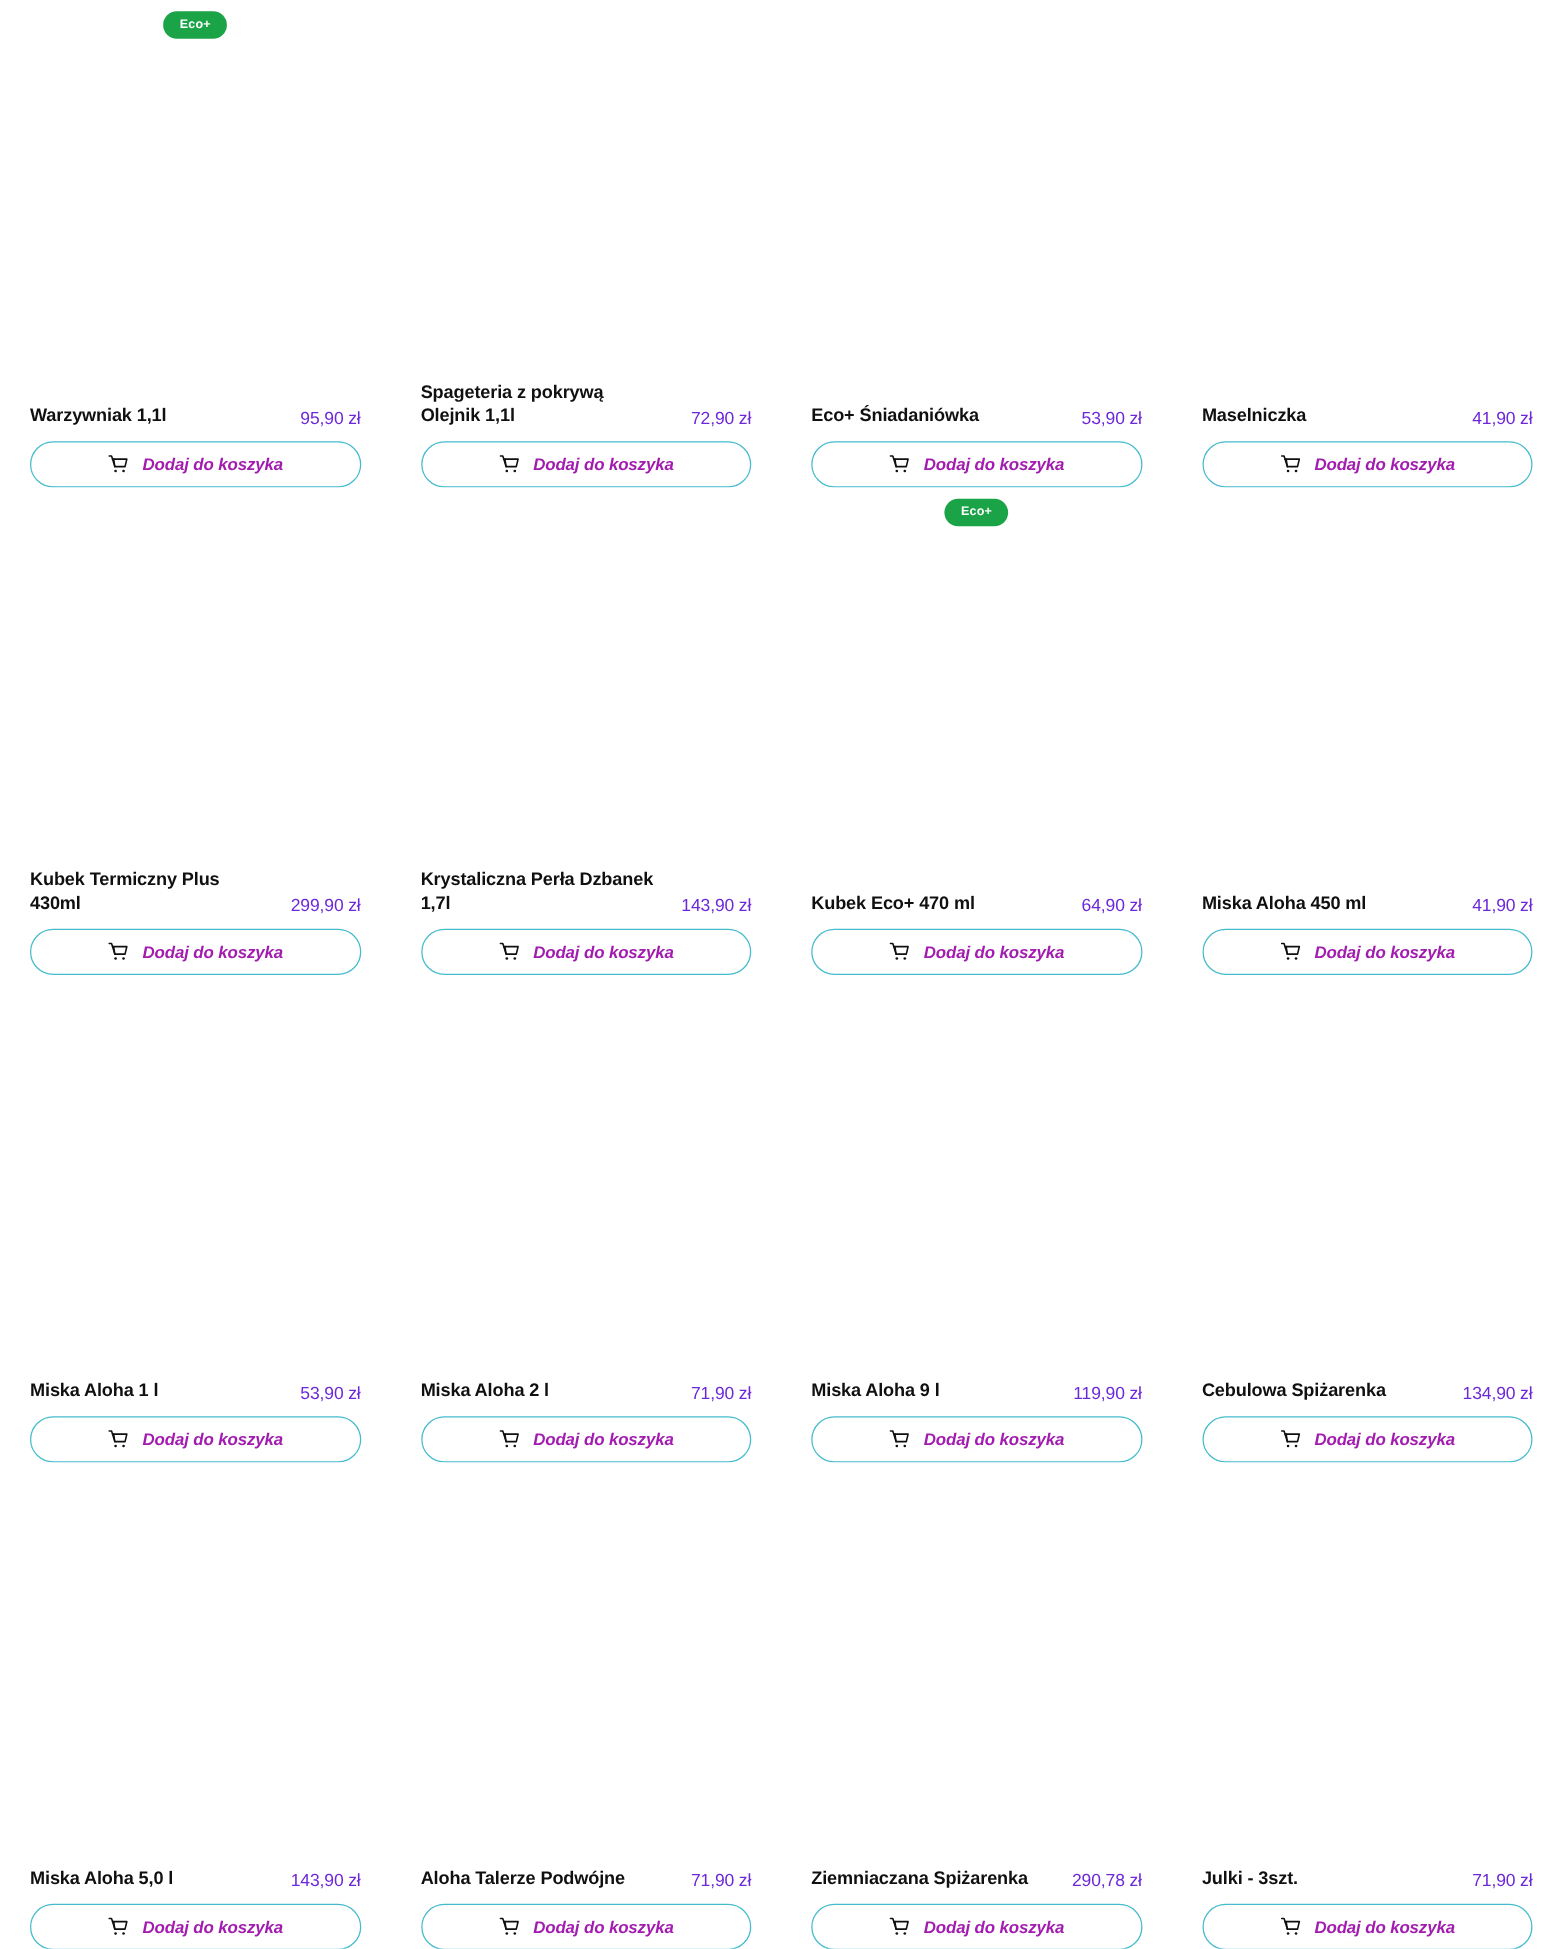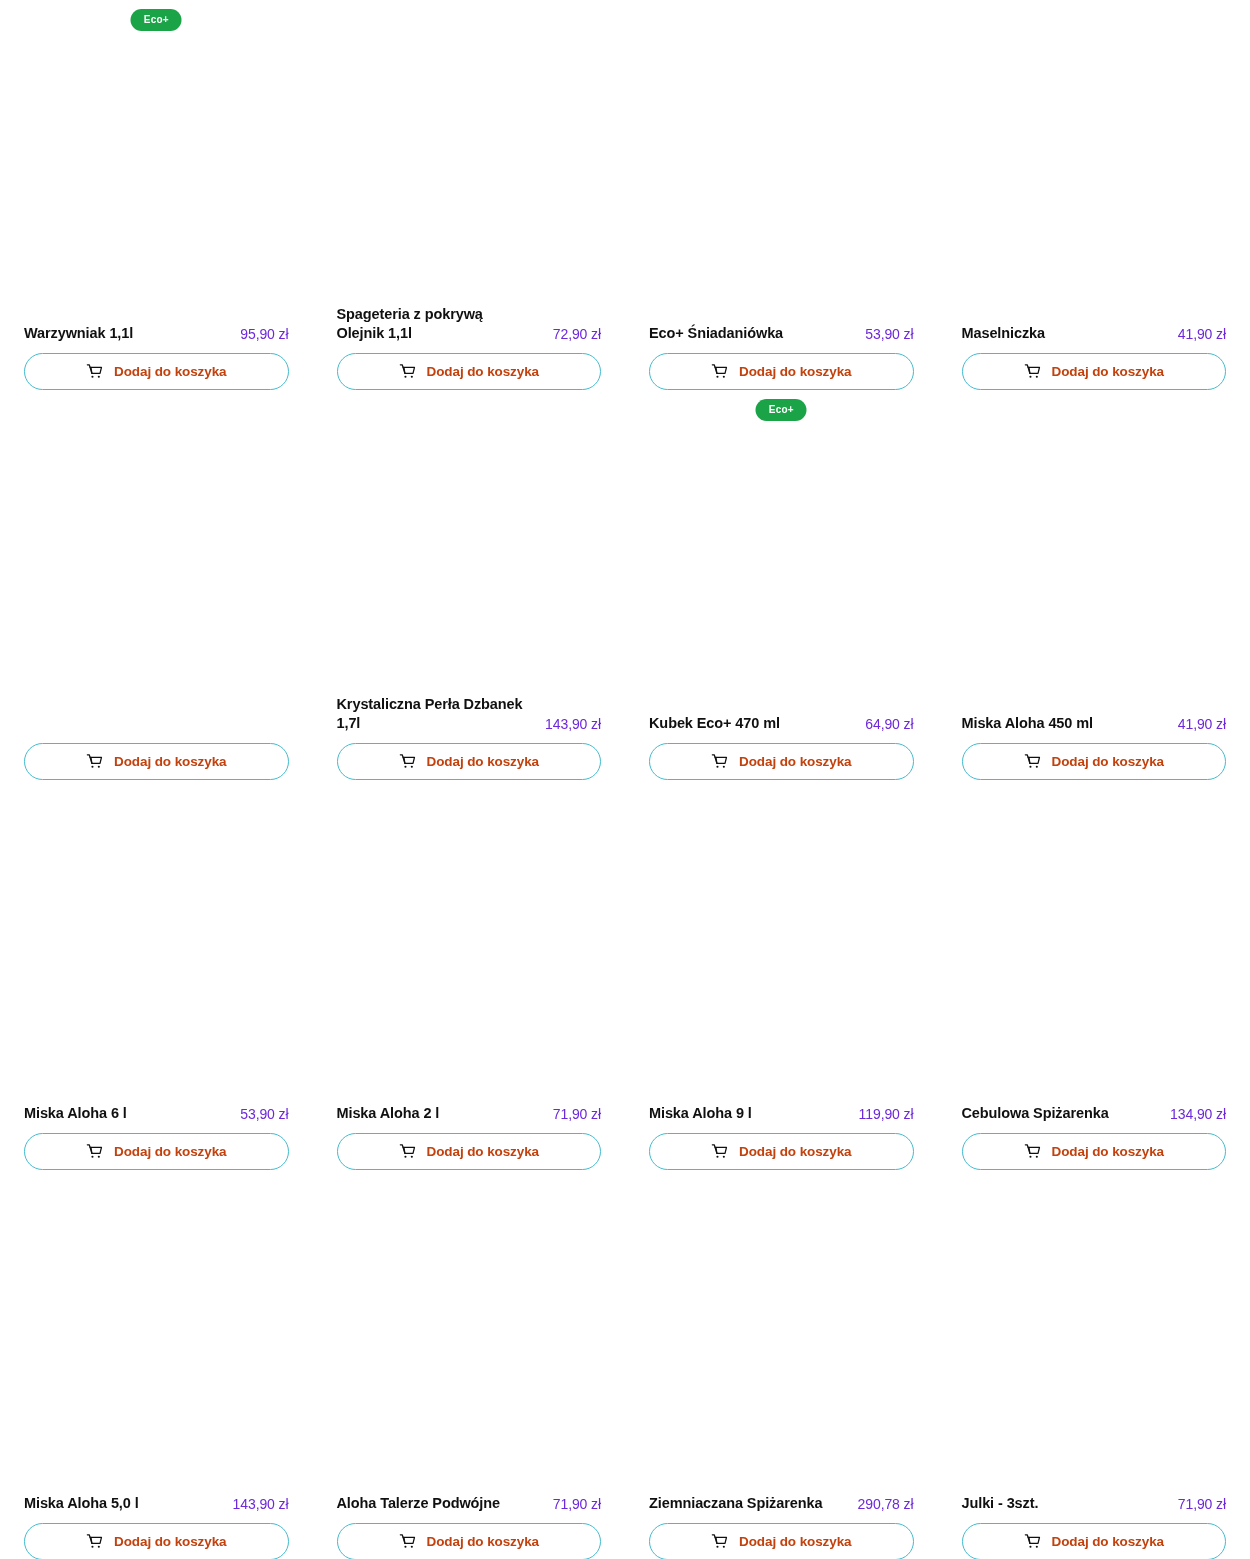--- a/index.html
+++ b/index.html
@@ -100,23 +100,24 @@
     gap: 11px;
     width: 100%;
     height: 37px;
     background: #ffffff;
     border: 1.6px solid #45BBCE;
     border-radius: 999px;
     cursor: pointer;
     font-family: inherit;
     font-size: 13.5px;
     font-weight: 700;
-    color: #c2410c;
+    color: #a21caf;
     letter-spacing: -0.1px;
     padding: 0;
+    font-style: italic;
   }
 
   .cart-icon {
     display: inline-flex;
     width: 17px;
     height: 17px;
     flex: 0 0 auto;
   }
   .cart-icon svg { display: block; }
 </style>
@@ -212,20 +213,24 @@
           <circle cx="15.1" cy="16.2" r="1.25" fill="#101010"></circle>
         </svg>
       </span>
       <span class="add-to-cart-label">Dodaj do koszyka</span>
     </button>
   </div>
 
   <div class="product-card">
 
     <div class="product-media"></div>
+    <div class="product-info">
+      <div class="product-name">Kubek Termiczny Plus 430ml</div>
+      <div class="product-price">299,90 zł</div>
+    </div>
     <button class="add-to-cart">
       <span class="cart-icon">
         <svg viewBox="0 0 20 20" width="17" height="17" aria-hidden="true">
           <g fill="none" stroke="#101010" stroke-width="1.5" stroke-linecap="round" stroke-linejoin="round">
             <path d="M1.6 2.1h2.2l1.0 3.0"></path>
             <path d="M4.8 5.1h13.4l-1.7 7.0H6.9z"></path>
             <path d="M6.9 12.1l-1.1-7.0"></path>
           </g>
           <circle cx="7.6" cy="16.2" r="1.25" fill="#101010"></circle>
           <circle cx="15.1" cy="16.2" r="1.25" fill="#101010"></circle>
@@ -301,21 +306,21 @@
         </svg>
       </span>
       <span class="add-to-cart-label">Dodaj do koszyka</span>
     </button>
   </div>
 
   <div class="product-card">
 
     <div class="product-media"></div>
     <div class="product-info">
-      <div class="product-name">Miska Aloha 6 l</div>
+      <div class="product-name">Miska Aloha 1 l</div>
       <div class="product-price">53,90 zł</div>
     </div>
     <button class="add-to-cart">
       <span class="cart-icon">
         <svg viewBox="0 0 20 20" width="17" height="17" aria-hidden="true">
           <g fill="none" stroke="#101010" stroke-width="1.5" stroke-linecap="round" stroke-linejoin="round">
             <path d="M1.6 2.1h2.2l1.0 3.0"></path>
             <path d="M4.8 5.1h13.4l-1.7 7.0H6.9z"></path>
             <path d="M6.9 12.1l-1.1-7.0"></path>
           </g>

